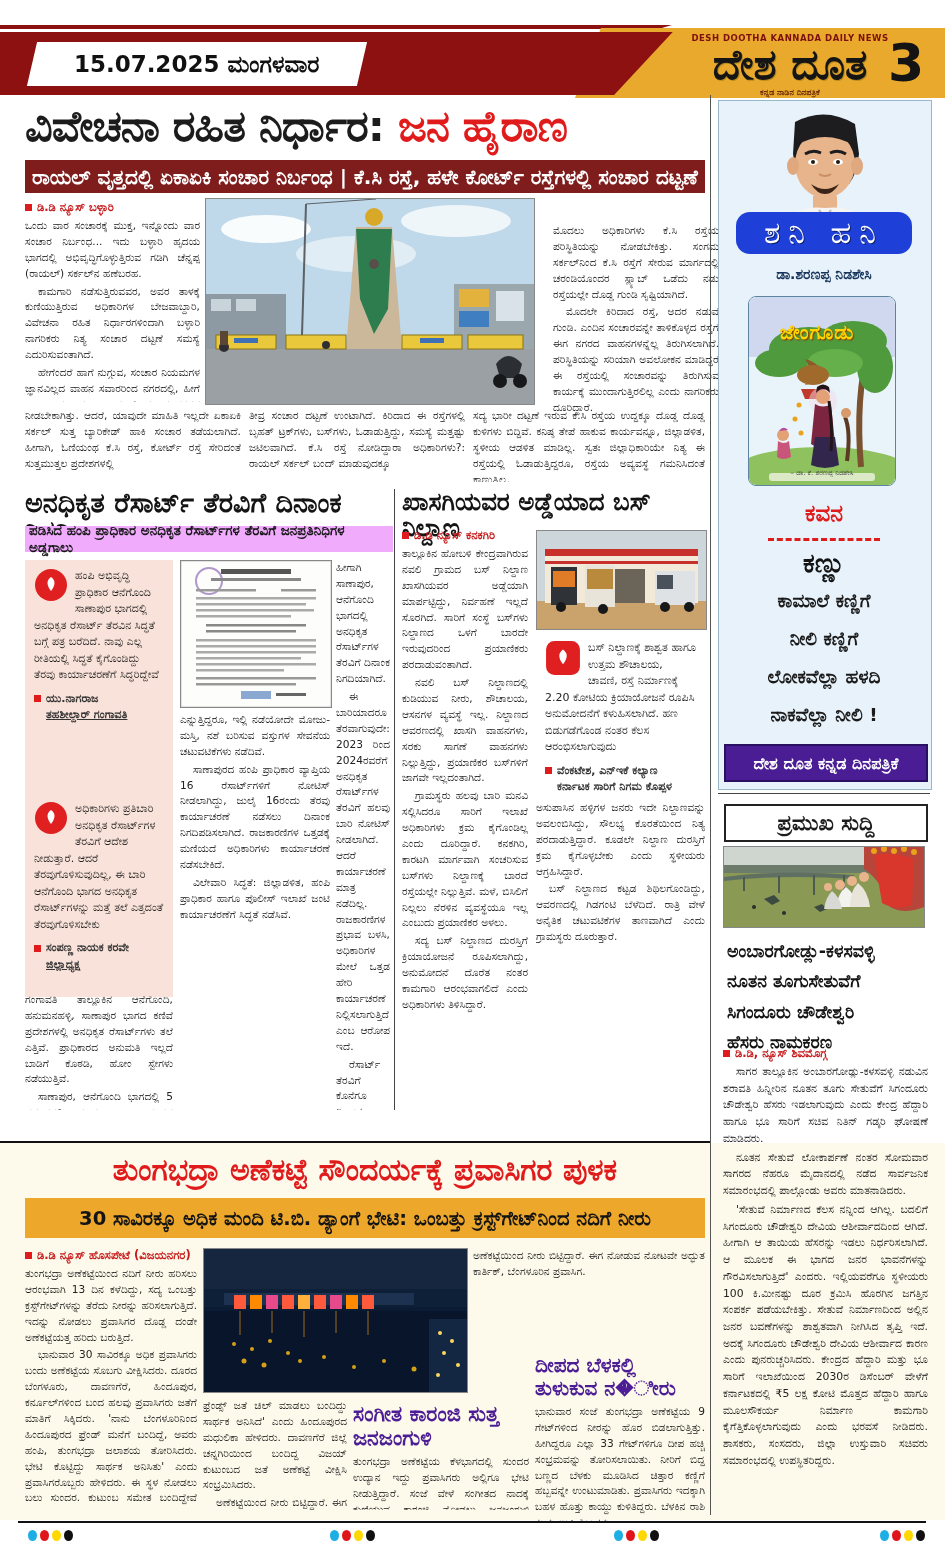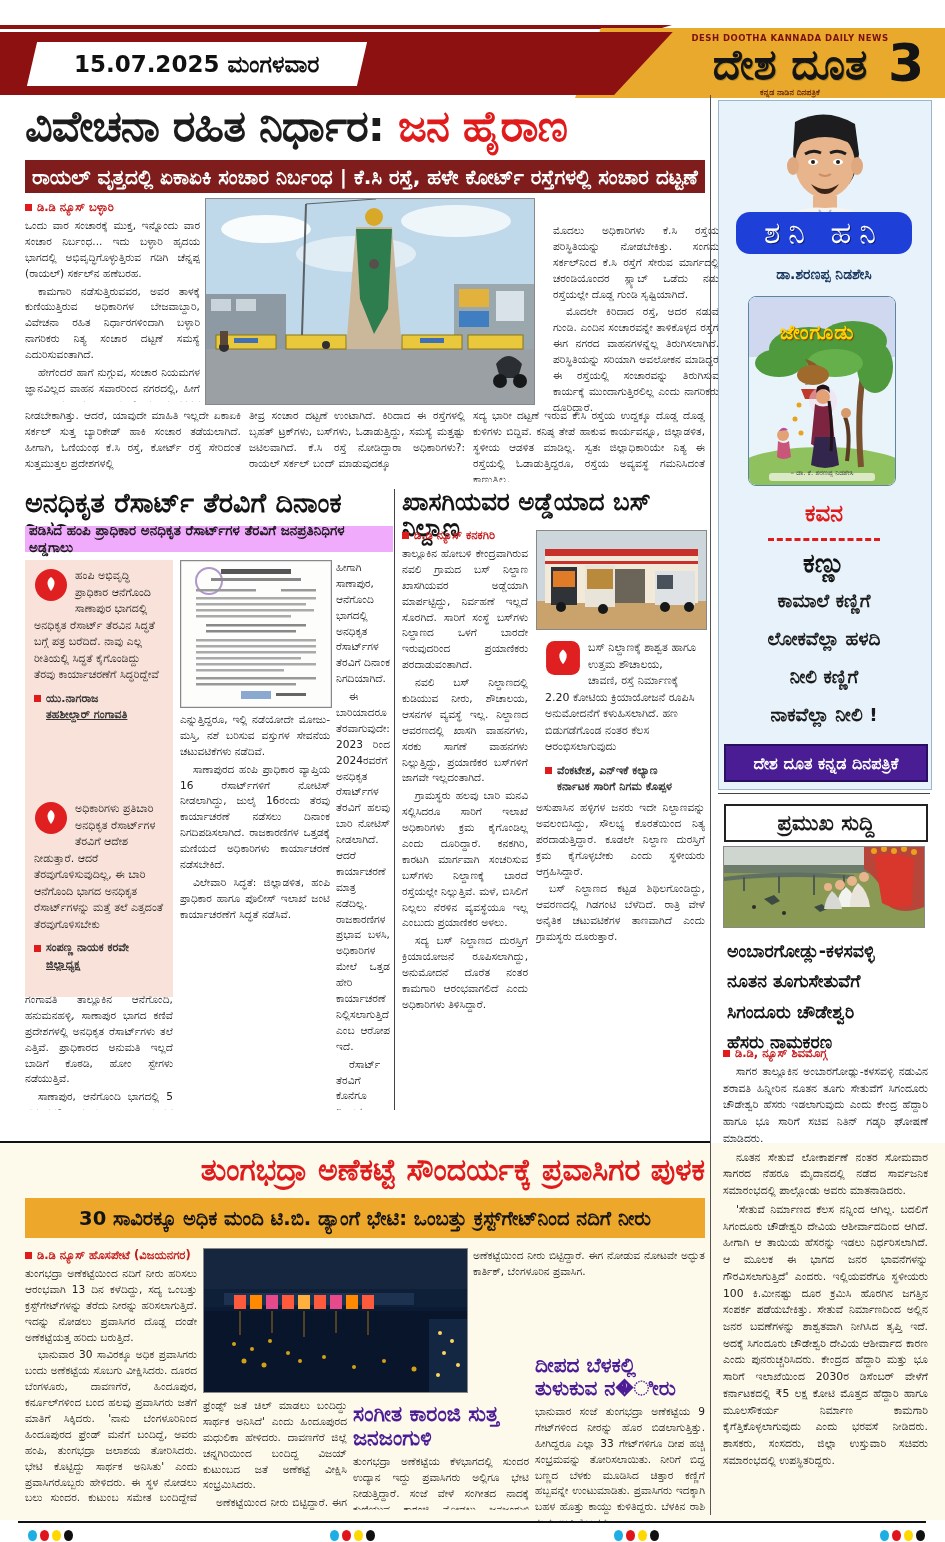--- a/index.html
+++ b/index.html
@@ -15,21 +15,21 @@
   .mast-small{font-size:8.5px;font-weight:bold;color:#7c1010;letter-spacing:.5px;text-align:center;}
   .mast{font-size:42px;font-weight:bold;color:#151515;text-align:center;line-height:1;text-shadow:1px 1px 0 #b98b20;}
   .mast-tag{font-size:8px;color:#6d2c08;text-align:center;font-weight:bold;}
   .pageno{font-size:52px;font-weight:bold;color:#141414;}
   
   .lead-head{font-size:43px;font-weight:bold;letter-spacing:-1px;line-height:1.05;}
   .lead-head .red{color:#e01b1c;}
   .strap{background:#7f1d1d;color:#fff;font-weight:bold;font-size:20px;display:flex;align-items:center;justify-content:center;text-align:center;}
   .sec-head{font-weight:bold;color:#141414;line-height:1.05;}
   .yellow-strap{background:#f0abfc;color:#161616;font-weight:bold;font-size:13.5px;display:flex;align-items:center;padding:0 4px;}
-  .dam-head{color:#e01b1c;font-weight:bold;font-size:30px;text-align:right;}
+  .dam-head{color:#e01b1c;font-weight:bold;font-size:30px;text-align:center;}
   .gold-strap{background:#eda72b;color:#141414;font-weight:bold;font-size:19.5px;display:flex;align-items:center;justify-content:center;}
   
   .byline{color:#c61a1b;font-weight:bold;font-size:11.5px;display:flex;align-items:center;gap:5px;}
   .sq{width:7px;height:7px;background:#e01b1c;display:inline-block;flex:none;}
   .cols{font-size:10.6px;line-height:1.5;text-align:justify;overflow:hidden;color:#222;}
   .cols p{margin:0 0 2px;text-indent:13px;}
   .cols p:first-child{text-indent:0;}
   .subhd{font-size:21px;font-weight:bold;color:#4c1d95;line-height:1.15;margin:4px 0;text-align:left;text-indent:0;}
   
   .quote{background:#f9e2d9;padding:8px 9px;font-size:11px;line-height:1.5;color:#222;overflow:hidden;}
@@ -432,22 +432,22 @@
     </svg>
     <div class="abs book-title" style="left:0;top:23px;width:136px;">ಜೇಂಗೂಡು</div>
     <div class="abs book-credit" style="left:0;top:172px;width:146px;">– ಡಾ. ಕೆ. ಶರಣಪ್ಪ ನಿಡಶೇಸಿ</div>
   </div>
 
   <div class="abs kavana" style="left:718px;top:500px;width:212px;">ಕವನ</div>
   <div class="abs dash" style="left:768px;top:538px;width:112px;"></div>
   <div class="abs poem-title" style="left:718px;top:548px;width:212px;">ಕಣ್ಣು</div>
   <div class="abs poem" style="left:718px;top:582px;width:212px;">
       <p>ಕಾಮಾಲೆ ಕಣ್ಣಿಗೆ</p>
+      <p>ನೀಲಿ ಕಣ್ಣಿಗೆ</p>
       <p>ಲೋಕವೆಲ್ಲಾ ಹಳದಿ</p>
-      <p>ನೀಲಿ ಕಣ್ಣಿಗೆ</p>
       <p>ನಾಕವೆಲ್ಲಾ ನೀಲಿ !</p>
     </div>
   <div class="abs brand-band" style="left:724px;top:744px;width:200px;height:34px;">ದೇಶ ದೂತ ಕನ್ನಡ ದಿನಪತ್ರಿಕೆ</div>
 
   <div class="abs" style="left:718px;top:793px;width:212px;border-top:1px solid #444;"></div>
 
   <div class="abs pm-box" style="left:724px;top:804px;width:200px;height:34px;">ಪ್ರಮುಖ ಸುದ್ದಿ</div>
 
   <div class="abs photo-frame" style="left:723px;top:846px;width:200px;height:80px;">
     <svg width="200" height="80" viewBox="0 0 200 80">

